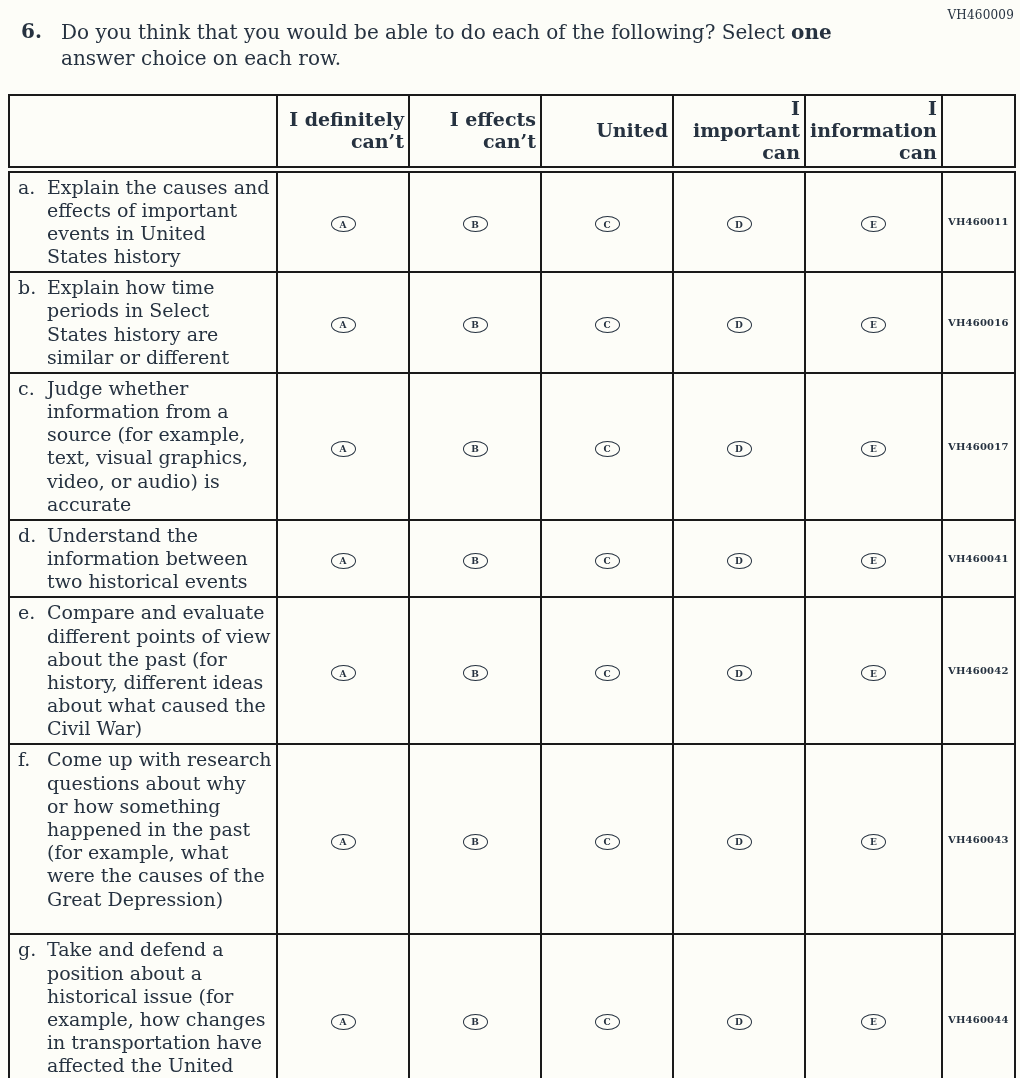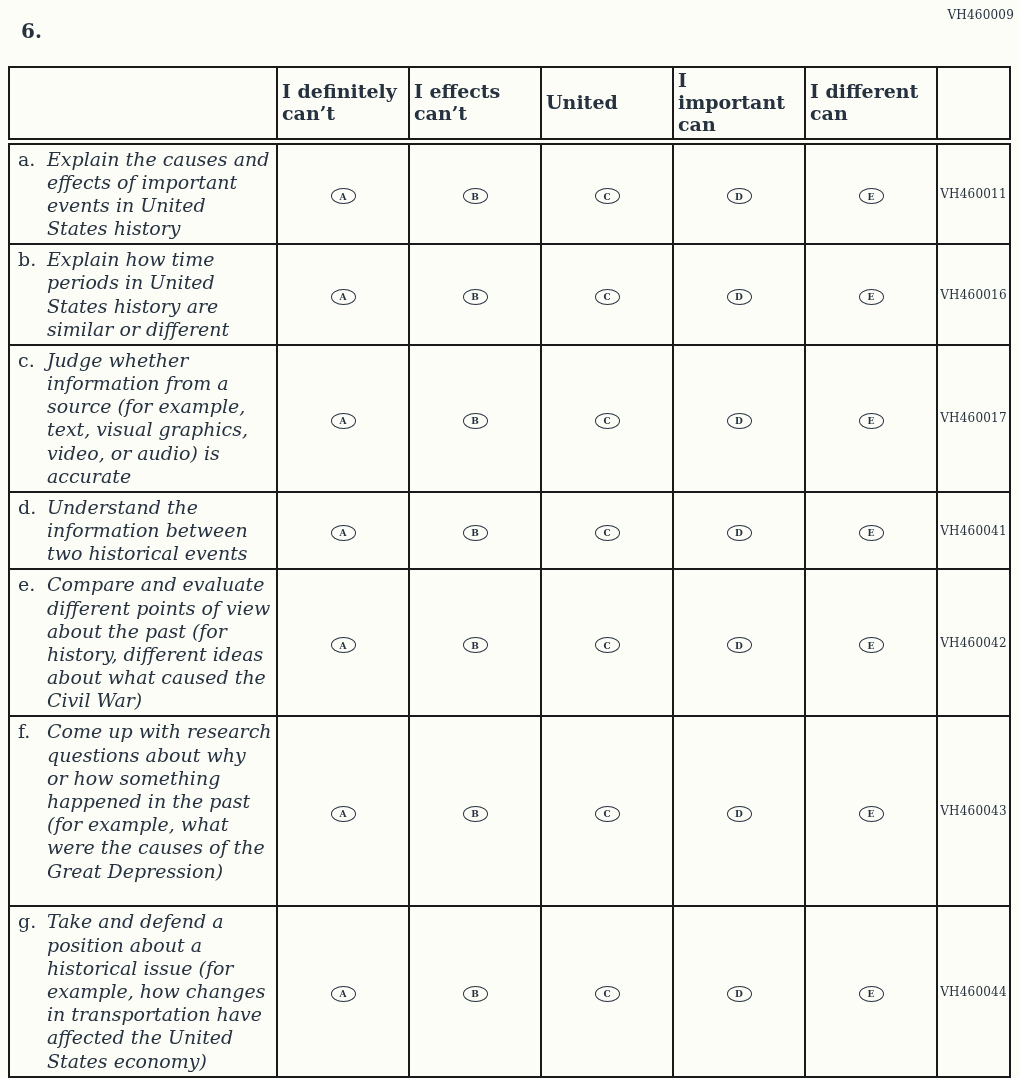--- a/index.html
+++ b/index.html
@@ -46,21 +46,21 @@
     margin: 23px 0 0 8px;
     background: #fdfdf8;
   }
   .q-table th, .q-table td {
     border: 2px solid #1a1a1a;
   }
   .q-table thead th {
     border-bottom: 7px double #1a1a1a;
     font-size: 19px;
     font-weight: bold;
-    text-align: left;
+    text-align: right;
     vertical-align: middle;
     height: 54px;
     line-height: 1.15;
     padding: 2px 4px;
   }
   .col-label { width: 268px; }
   .col-opt   { width: 132px; }
   .col-code  { width: 73px; }
 
   .q-table tbody tr:nth-child(1) { height: 100px; }
@@ -74,21 +74,21 @@
   .label-cell {
     vertical-align: top;
     padding: 3px 4px 3px 8px;
     font-size: 19px;
     line-height: 1.22;
   }
   .label-inner { display: flex; }
   .row-letter {
     flex: 0 0 29px;
   }
-  .row-text { flex: 1; font-style: italic; }
+  .row-text { flex: 1; }
 
   .option-cell {
     text-align: center;
     vertical-align: middle;
   }
   .bubble {
     display: inline-flex;
     align-items: center;
     justify-content: center;
     width: 25px;
@@ -100,54 +100,56 @@
   }
   .bubble-letter {
     font-size: 9px;
     font-weight: bold;
     line-height: 1;
     transform: translateY(0.5px);
   }
   .code-cell {
     text-align: center;
     vertical-align: middle;
-    font-size: 12px;
+    font-size: 10px;
     padding: 0 1px;
     letter-spacing: 0.2px;
+    font-weight: bold;
   }
 </style>
 </head>
 <body>
 
 <div class="page">
 
   <div class="form-code-top">VH460009</div>
 
   <div class="question-block">
     <div class="question-number">6.</div>
+    <div class="question-text"><span>Do you think that you would be able to do each of the following? Select </span><b>one</b><span> answer choice on each row.</span></div>
   </div>
 
   <table class="q-table">
     <colgroup>
       <col class="col-label">
       <col class="col-opt">
         <col class="col-opt">
         <col class="col-opt">
         <col class="col-opt">
         <col class="col-opt">
       <col class="col-code">
     </colgroup>
     <thead>
       <tr>
         <th></th>
         <th>I definitely can’t</th>
         <th>I effects can’t</th>
         <th>United</th>
         <th>I important can</th>
-        <th>I different can</th>
+        <th>I information can</th>
         <th></th>
       </tr>
     </thead>
     <tbody>
         <tr>
       <td class="label-cell">
         <div class="label-inner">
           <span class="row-letter">a.</span>
           <span class="row-text">Explain the causes and effects of important events in United States history</span>
         </div>
@@ -176,21 +178,21 @@
         <span class="bubble">
               <span class="bubble-letter">E</span>
             </span>
       </td>
       <td class="code-cell">VH460011</td>
     </tr>
         <tr>
       <td class="label-cell">
         <div class="label-inner">
           <span class="row-letter">b.</span>
-          <span class="row-text">Explain how time periods in United States history are similar or different</span>
+          <span class="row-text">Explain how time periods in Select States history are similar or different</span>
         </div>
       </td>
       <td class="option-cell">
         <span class="bubble">
               <span class="bubble-letter">A</span>
             </span>
       </td>
       <td class="option-cell">
         <span class="bubble">
               <span class="bubble-letter">B</span>

